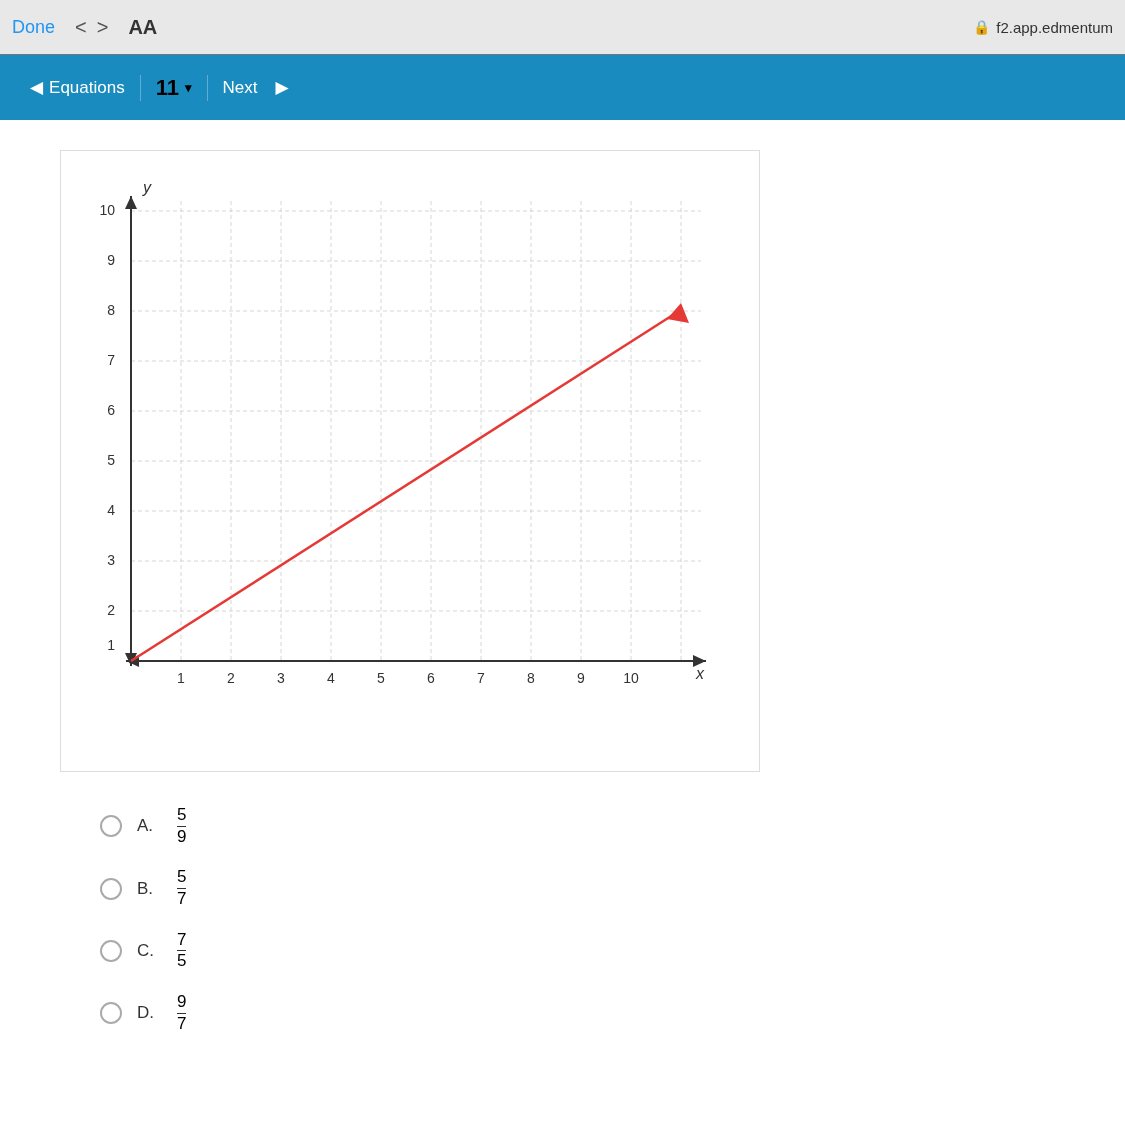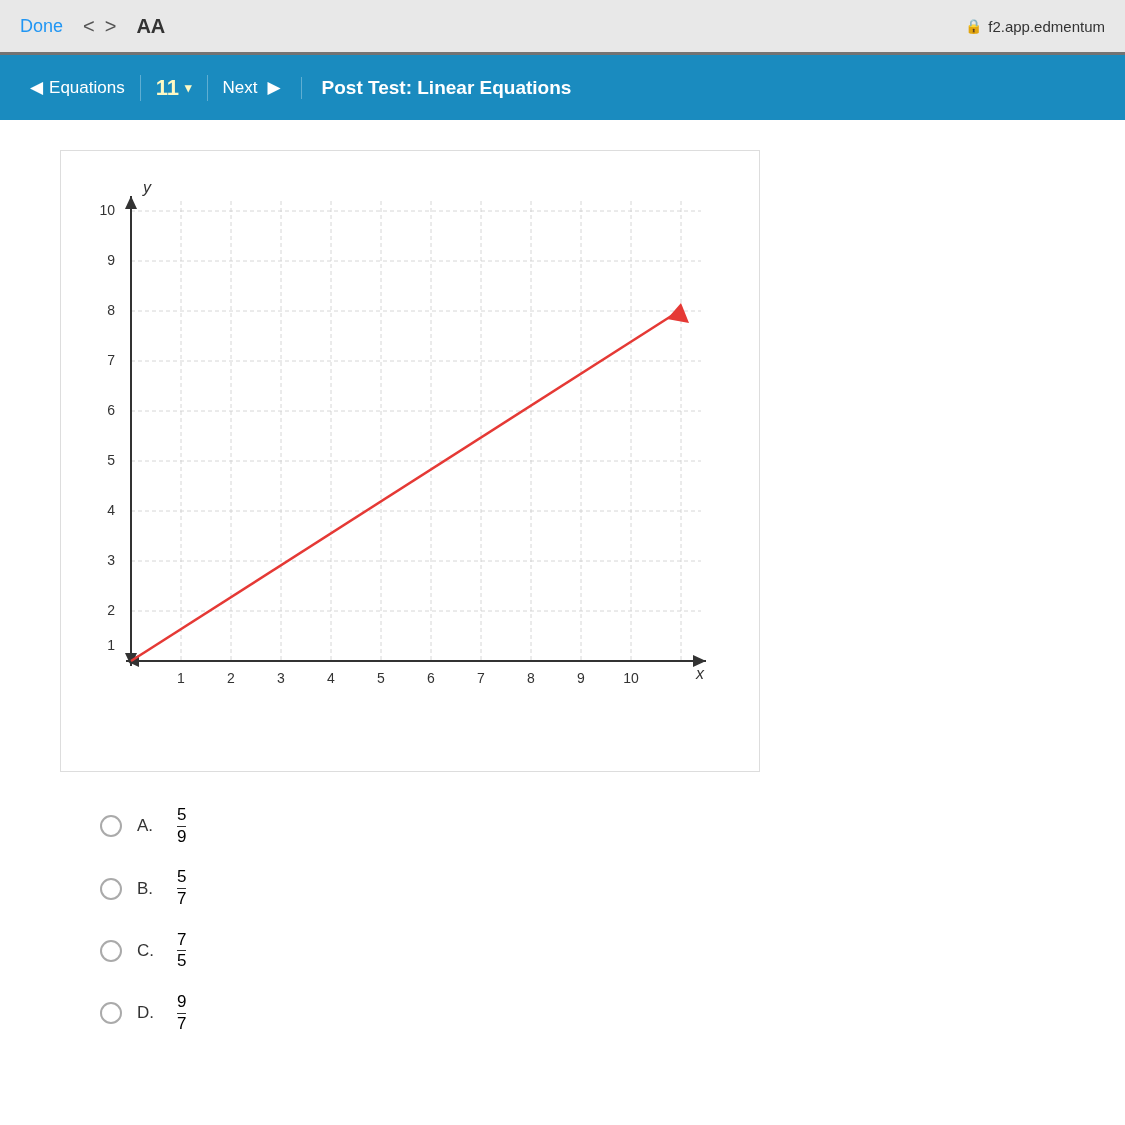--- a/index.html
+++ b/index.html
@@ -14,25 +14,25 @@
     .browser-frame {
       background: #f0f0f0;
       width: 100%;
       height: 100%;
       display: flex;
       flex-direction: column;
     }
 
     .browser-bar {
       background: #e8e8e8;
-      padding: 10px 20px;
+      padding: 10px 12px;
       display: flex;
       align-items: center;
       gap: 20px;
-      border-bottom: 3px solid #737373;
+      border-bottom: 1px solid #737373;
       height: 55px;
     }
 
     .browser-done {
       color: #2196f3;
       font-size: 18px;
       font-weight: 400;
     }
 
     .browser-nav {
@@ -73,32 +73,32 @@
       color: white;
       font-size: 17px;
       padding: 0 15px;
       cursor: pointer;
     }
 
     .nav-number {
       display: flex;
       align-items: center;
       gap: 4px;
-      color: #fef9c3;
+      color: #000000;
       font-size: 22px;
       font-weight: bold;
       padding: 0 15px;
       border-left: 1px solid rgba(255,255,255,0.3);
       border-right: 1px solid rgba(255,255,255,0.3);
     }
 
     .nav-next {
       display: flex;
       align-items: center;
-      gap: 10px;
+      gap: 18px;
       color: white;
       font-size: 17px;
       padding: 0 15px;
       cursor: pointer;
     }
 
     .nav-title {
       color: white;
       font-size: 19px;
       font-weight: 600;
@@ -212,21 +212,20 @@
       <span>Equations</span>
     </div>
     <div class="nav-number">
       <span>11</span>
       <span class="chevron-down">▾</span>
     </div>
     <div class="nav-next">
       <span>Next</span>
       <span>▶</span>
     </div>
-    <div class="nav-title">Post Test: Linear Equations</div>
   </div>
 
   <div class="content-area">
 
     
     <div class="graph-container">
       <svg class="graph-svg" width="660" height="580" viewBox="0 0 660 580">
 
         <g stroke="#ccc" stroke-width="0.8" stroke-dasharray="4,3">
 

